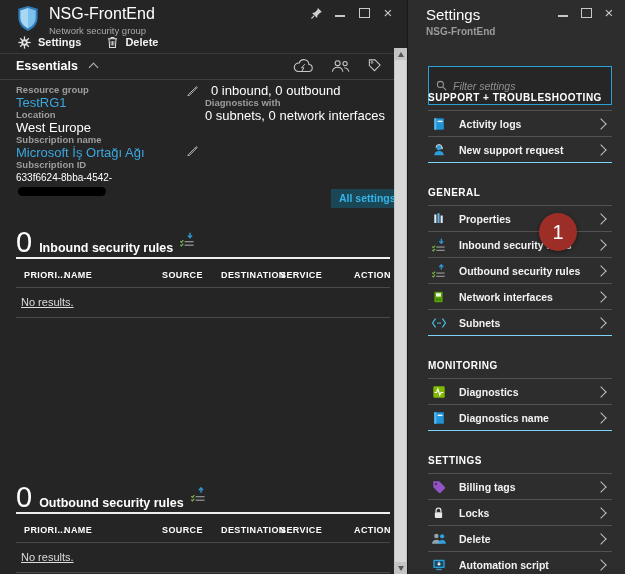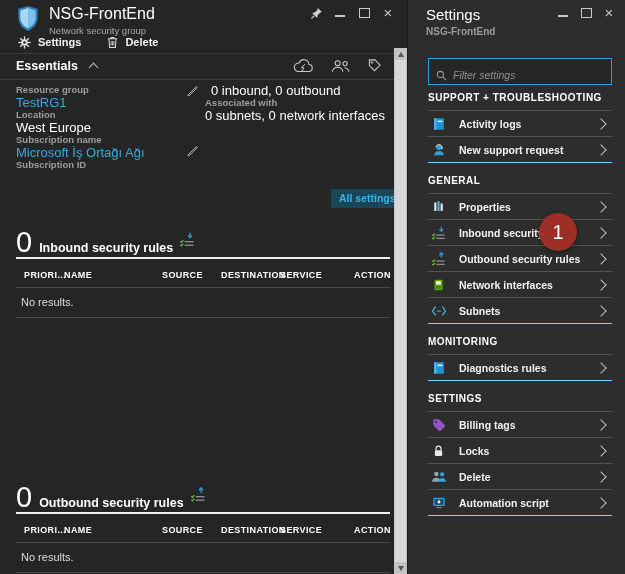--- a/index.html
+++ b/index.html
@@ -41,40 +41,40 @@
   .rules-section{position:absolute;left:16px;width:374px;}
   .rules-heading{display:flex;align-items:baseline;height:25px;}
   .rules-count{font-size:29px;color:#fff;line-height:25px;}
   .rules-title{font-size:12.5px;font-weight:bold;margin-left:7px;color:#fff;}
   .rules-heading svg{align-self:center;margin-left:6px;margin-top:-6px;}
   .rules-underline{border-top:2px solid #efefef;margin-top:2px;}
   .tbl-head{display:grid;grid-template-columns:40px 98px 59px 59px 74px 1fr;
     padding:11px 0 7px 8px;font-size:9px;font-weight:bold;letter-spacing:.4px;color:#fff;}
   .tbl-head .right{text-align:right;padding-right:0;}
   .tbl-divider{border-top:1px solid #4a4a4a;}
-  .no-results{font-size:11px;color:#dcdcdc;padding:8px 0 9px 5px;}
+  .no-results{font-size:11px;color:#dcdcdc;padding:8px 0 9px 5px;text-decoration:underline;}
   
   .scrollbar{position:absolute;left:394px;top:48px;width:13px;height:526px;background:#c4c4c4;cursor:pointer;}
   .sb-btn{position:absolute;left:0;width:13px;height:12px;display:flex;align-items:center;justify-content:center;background:#c4c4c4;}
   .sb-up{top:0;}.sb-down{bottom:0;}
   .tri-up{width:0;height:0;border-left:3.5px solid transparent;border-right:3.5px solid transparent;border-bottom:5px solid #555;}
   .tri-down{width:0;height:0;border-left:3.5px solid transparent;border-right:3.5px solid transparent;border-top:5px solid #555;}
   .sb-thumb{position:absolute;left:1px;right:1px;top:12px;bottom:12px;background:#d8d8d8;}
   
   .right-panel{position:absolute;left:407px;top:0;width:218px;height:574px;background:#2d2d2d;border-left:1px solid #191919;box-sizing:border-box;}
   .panel-title{position:absolute;left:18px;top:6px;font-size:15px;color:#fff;}
   .panel-subtitle{position:absolute;left:18px;top:26px;font-size:10px;font-weight:bold;color:#9b9b9b;}
   .panel-controls{position:absolute;top:6px;right:9px;display:flex;gap:9px;align-items:center;height:14px;}
-  .filter-box{position:absolute;left:20px;right:13px;top:58px;height:19px;border:1px solid #2a9fd8;
-    background:#262626;display:flex;align-items:flex-end;padding:3px 7px;gap:6px;box-sizing:content-box;}
+  .filter-box{position:absolute;left:20px;right:13px;top:66px;height:19px;border:1px solid #2a9fd8;
+    background:#262626;display:flex;align-items:center;padding:9px 7px;gap:6px;box-sizing:content-box;}
   .filter-box input{flex:1;background:transparent;border:none;outline:none;color:#ddd;font-size:10.5px;
     font-family:"Liberation Sans","DejaVu Sans",sans-serif;padding:0;}
   .filter-box input::placeholder{font-style:italic;color:#8f8f8f;}
   .settings-list{position:absolute;left:20px;right:13px;top:92px;}
-  .group{margin-bottom:12px;}
+  .group{margin-bottom:24px;}
   .group-header{font-size:10px;font-weight:bold;letter-spacing:.5px;color:#fff;padding-bottom:7px;}
   .s-item{display:flex;align-items:center;height:25px;border-top:1px solid #525252;cursor:pointer;padding:0 2px;}
   .group .items{border-bottom:1px solid #7dd3fc;}
   .s-item .ico{width:17px;display:flex;justify-content:center;margin-right:12px;}
   .s-item .s-label{font-size:10.5px;font-weight:bold;color:#f2f2f2;}
   .chev{width:7px;height:7px;border-top:1.2px solid #c0c0c0;border-right:1.2px solid #c0c0c0;
     transform:rotate(45deg);margin-left:auto;margin-right:5px;}
   .badge{position:absolute;left:131px;top:213px;width:38px;height:38px;border-radius:50%;
     background:#9d2d27;color:#fff;font-size:20px;display:flex;align-items:center;justify-content:center;
     box-shadow:0 1px 4px rgba(0,0,0,.45);z-index:5;}
@@ -173,29 +173,32 @@
 
     <div class="essentials-content">
       <div class="ess-col">
         <span class="lbl">Resource group</span>
         <span class="val link">TestRG1</span>
         <span class="lbl">Location</span>
         <span class="val">West Europe</span>
         <span class="lbl">Subscription name</span>
         <span class="val link">Microsoft İş Ortağı Ağı</span>
         <span class="lbl">Subscription ID</span>
+        <span class="val small">
+          <span>633f6624-8bba-4542-</span><span class="redact-bar"></span>
+        </span>
       </div>
       <div class="ess-col">
         <span class="val val-flex">
           <svg width="11" height="11" viewBox="0 0 12 12">
             <path d="M1.3 10.7 1 12l1.3-.3 6.9-6.9-1-1zM8.9 3.1l1 1 1-1a.7.7 0 0 0-1-1z" fill="none" stroke="#d0d0d0" stroke-width=".9"></path>
           </svg>
           <span>0 inbound, 0 outbound</span>
         </span>
-        <span class="lbl pad18">Associated with</span>
+        <span class="lbl pad18">Diagnostics with</span>
         <span class="val pad18">0 subnets, 0 network interfaces</span>
       </div>
       <span class="pencil-sub">
         <svg width="11" height="11" viewBox="0 0 12 12">
           <path d="M1.3 10.7 1 12l1.3-.3 6.9-6.9-1-1zM8.9 3.1l1 1 1-1a.7.7 0 0 0-1-1z" fill="none" stroke="#d0d0d0" stroke-width=".9"></path>
         </svg>
       </span>
     </div>
 
     <div class="all-settings-btn">All settings →</div>
@@ -385,26 +388,36 @@
           </div>
         </div>
       </div>
 
       <div class="group">
         <div class="group-header">MONITORING</div>
         <div class="items">
           <div class="s-item">
             <span class="ico">
               <svg width="14" height="14" viewBox="0 0 16 16">
+                <rect x="1.5" y="1.5" width="13" height="13" rx="1.5" fill="#7fba00"></rect>
+                <path d="M3 8.6h2.2l1.5-4.2 2.2 7 1.5-2.8h2.6" stroke="#fff" stroke-width="1.3" fill="none"></path>
+              </svg>
+            </span>
+            <span class="s-label">Diagnostics</span>
+            <span class="chev"></span>
+          </div>
+          <div class="s-item">
+            <span class="ico">
+              <svg width="14" height="14" viewBox="0 0 16 16">
                 <rect x="2.5" y="1.5" width="11" height="13" fill="#1e93d8"></rect>
                 <rect x="2.5" y="1.5" width="2.6" height="13" fill="#55b4e8"></rect>
                 <rect x="6.5" y="4.2" width="5.4" height="1.6" fill="#fff"></rect>
               </svg>
             </span>
-            <span class="s-label">Diagnostics rules</span>
+            <span class="s-label">Diagnostics name</span>
             <span class="chev"></span>
           </div>
         </div>
       </div>
 
       <div class="group">
         <div class="group-header">SETTINGS</div>
         <div class="items">
           <div class="s-item">
             <span class="ico">

